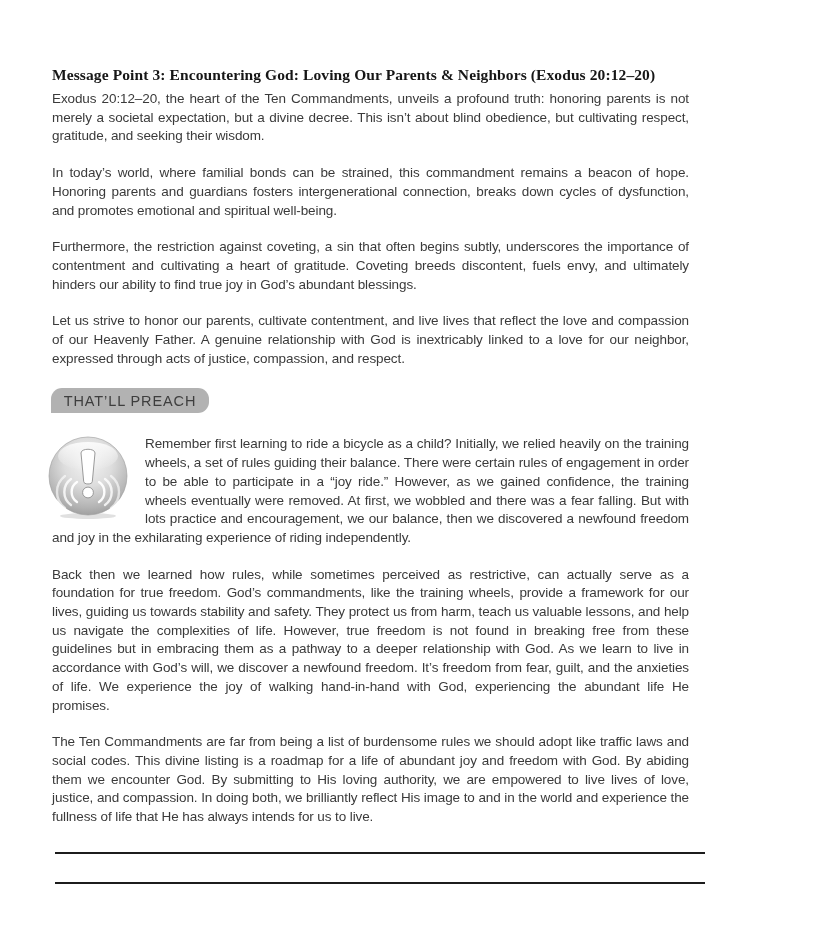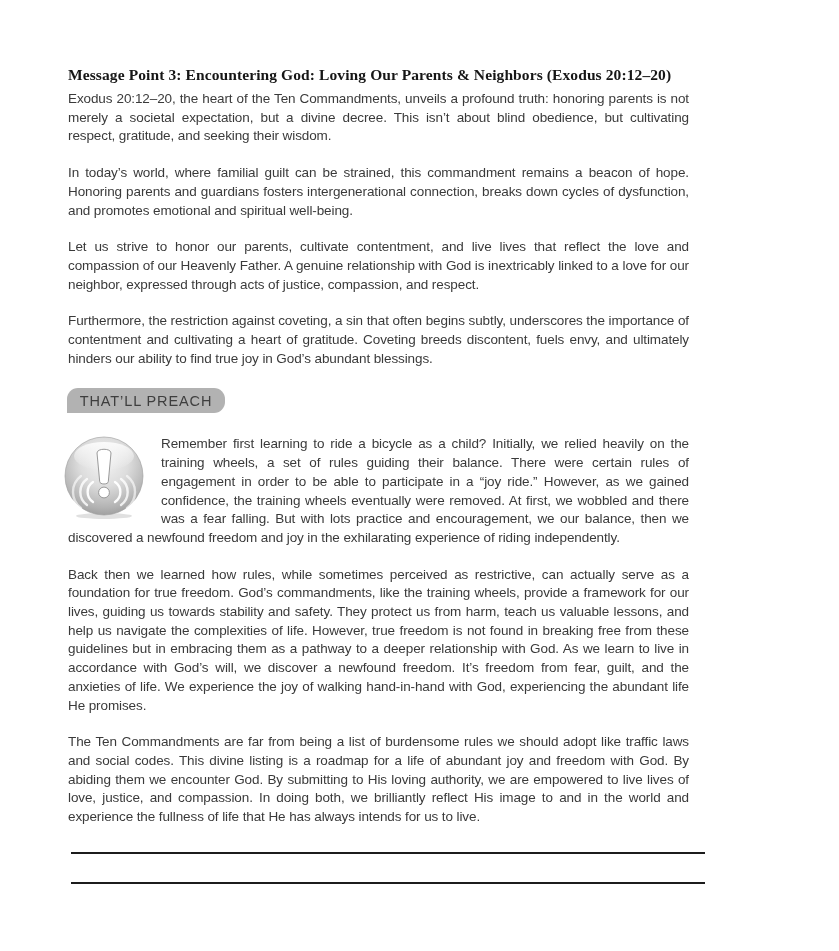--- a/index.html
+++ b/index.html
@@ -4,21 +4,21 @@
 <style>
   html, body { margin: 0; padding: 0; background: #ffffff; }
   body {
     width: 839px; height: 951px;
     font-family: "Liberation Sans", sans-serif;
     overflow: hidden;
   }
   .page {
     box-sizing: border-box;
     width: 783px; height: 951px;
-    padding: 66px 78px 0 68px;
+    padding: 66px 78px 0 52px;
     background: #ffffff;
   }
   .heading {
     font-family: "Liberation Serif", serif;
     font-size: 15.5px;
     font-weight: bold;
     color: #161616;
     margin: 0 0 6px 0;
     letter-spacing: 0.1px;
   }
@@ -56,23 +56,23 @@
   .note-line.first { margin-top: 25px; }
 </style>
 </head>
 <body>
 
 <div class="page">
 
   <h1 class="heading">Message Point 3: Encountering God: Loving Our Parents &amp; Neighbors (Exodus 20:12–20)</h1>
 
   <p class="body">Exodus 20:12–20, the heart of the Ten Commandments, unveils a profound truth: honoring parents is not merely a societal expectation, but a divine decree. This isn’t about blind obedience, but cultivating respect, gratitude, and seeking their wisdom.</p>
-  <p class="body">In today’s world, where familial guilt can be strained, this commandment remains a beacon of hope. Honoring parents and guardians fosters intergenerational connection, breaks down cycles of dysfunction, and promotes emotional and spiritual well-being.</p>
+  <p class="body">In today’s world, where familial bonds can be strained, this commandment remains a beacon of hope. Honoring parents and guardians fosters intergenerational connection, breaks down cycles of dysfunction, and promotes emotional and spiritual well-being.</p>
+  <p class="body">Furthermore, the restriction against coveting, a sin that often begins subtly, underscores the importance of contentment and cultivating a heart of gratitude. Coveting breeds discontent, fuels envy, and ultimately hinders our ability to find true joy in God’s abundant blessings.</p>
   <p class="body">Let us strive to honor our parents, cultivate contentment, and live lives that reflect the love and compassion of our Heavenly Father. A genuine relationship with God is inextricably linked to a love for our neighbor, expressed through acts of justice, compassion, and respect.</p>
-  <p class="body">Furthermore, the restriction against coveting, a sin that often begins subtly, underscores the importance of contentment and cultivating a heart of gratitude. Coveting breeds discontent, fuels envy, and ultimately hinders our ability to find true joy in God’s abundant blessings.</p>
 
   <div class="tab">
     <span class="tab-label">THAT’LL PREACH</span>
   </div>
 
   <p class="body">
     <span class="icon-float">
       <svg width="80" height="84" viewBox="0 0 80 84" xmlns="http://www.w3.org/2000/svg" aria-hidden="true">
         <defs>
           <radialGradient id="ball" cx="50%" cy="32%" r="78%">

